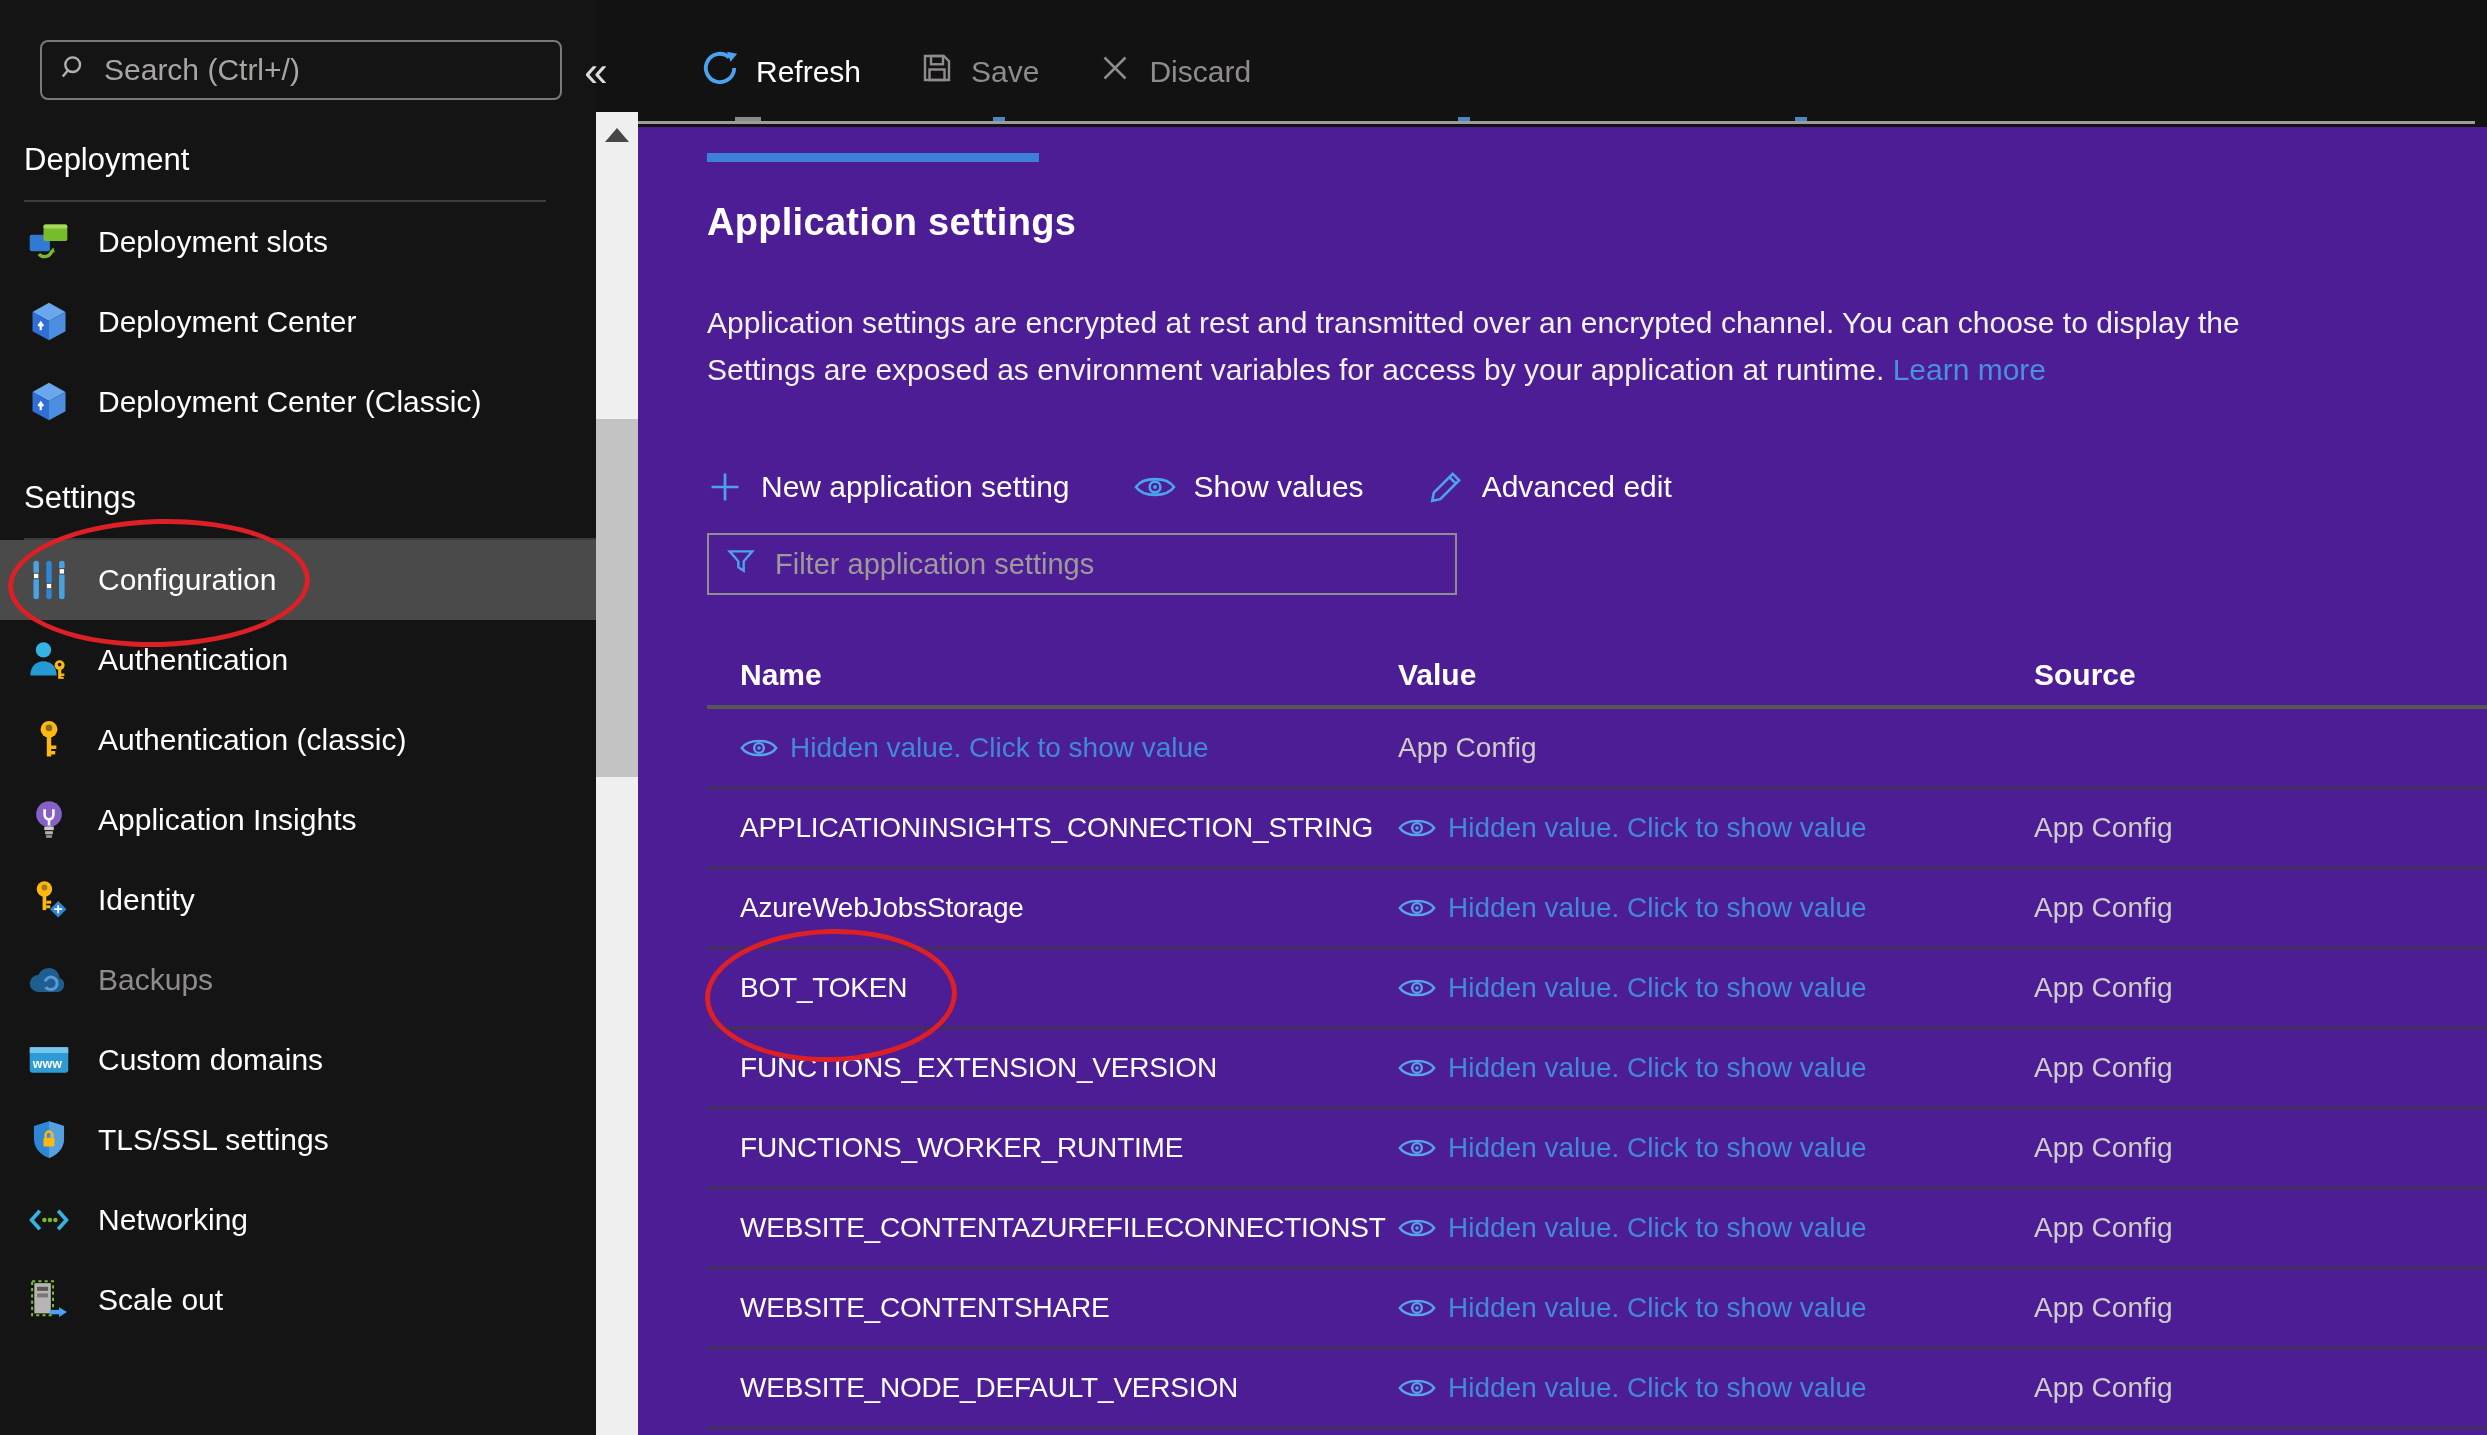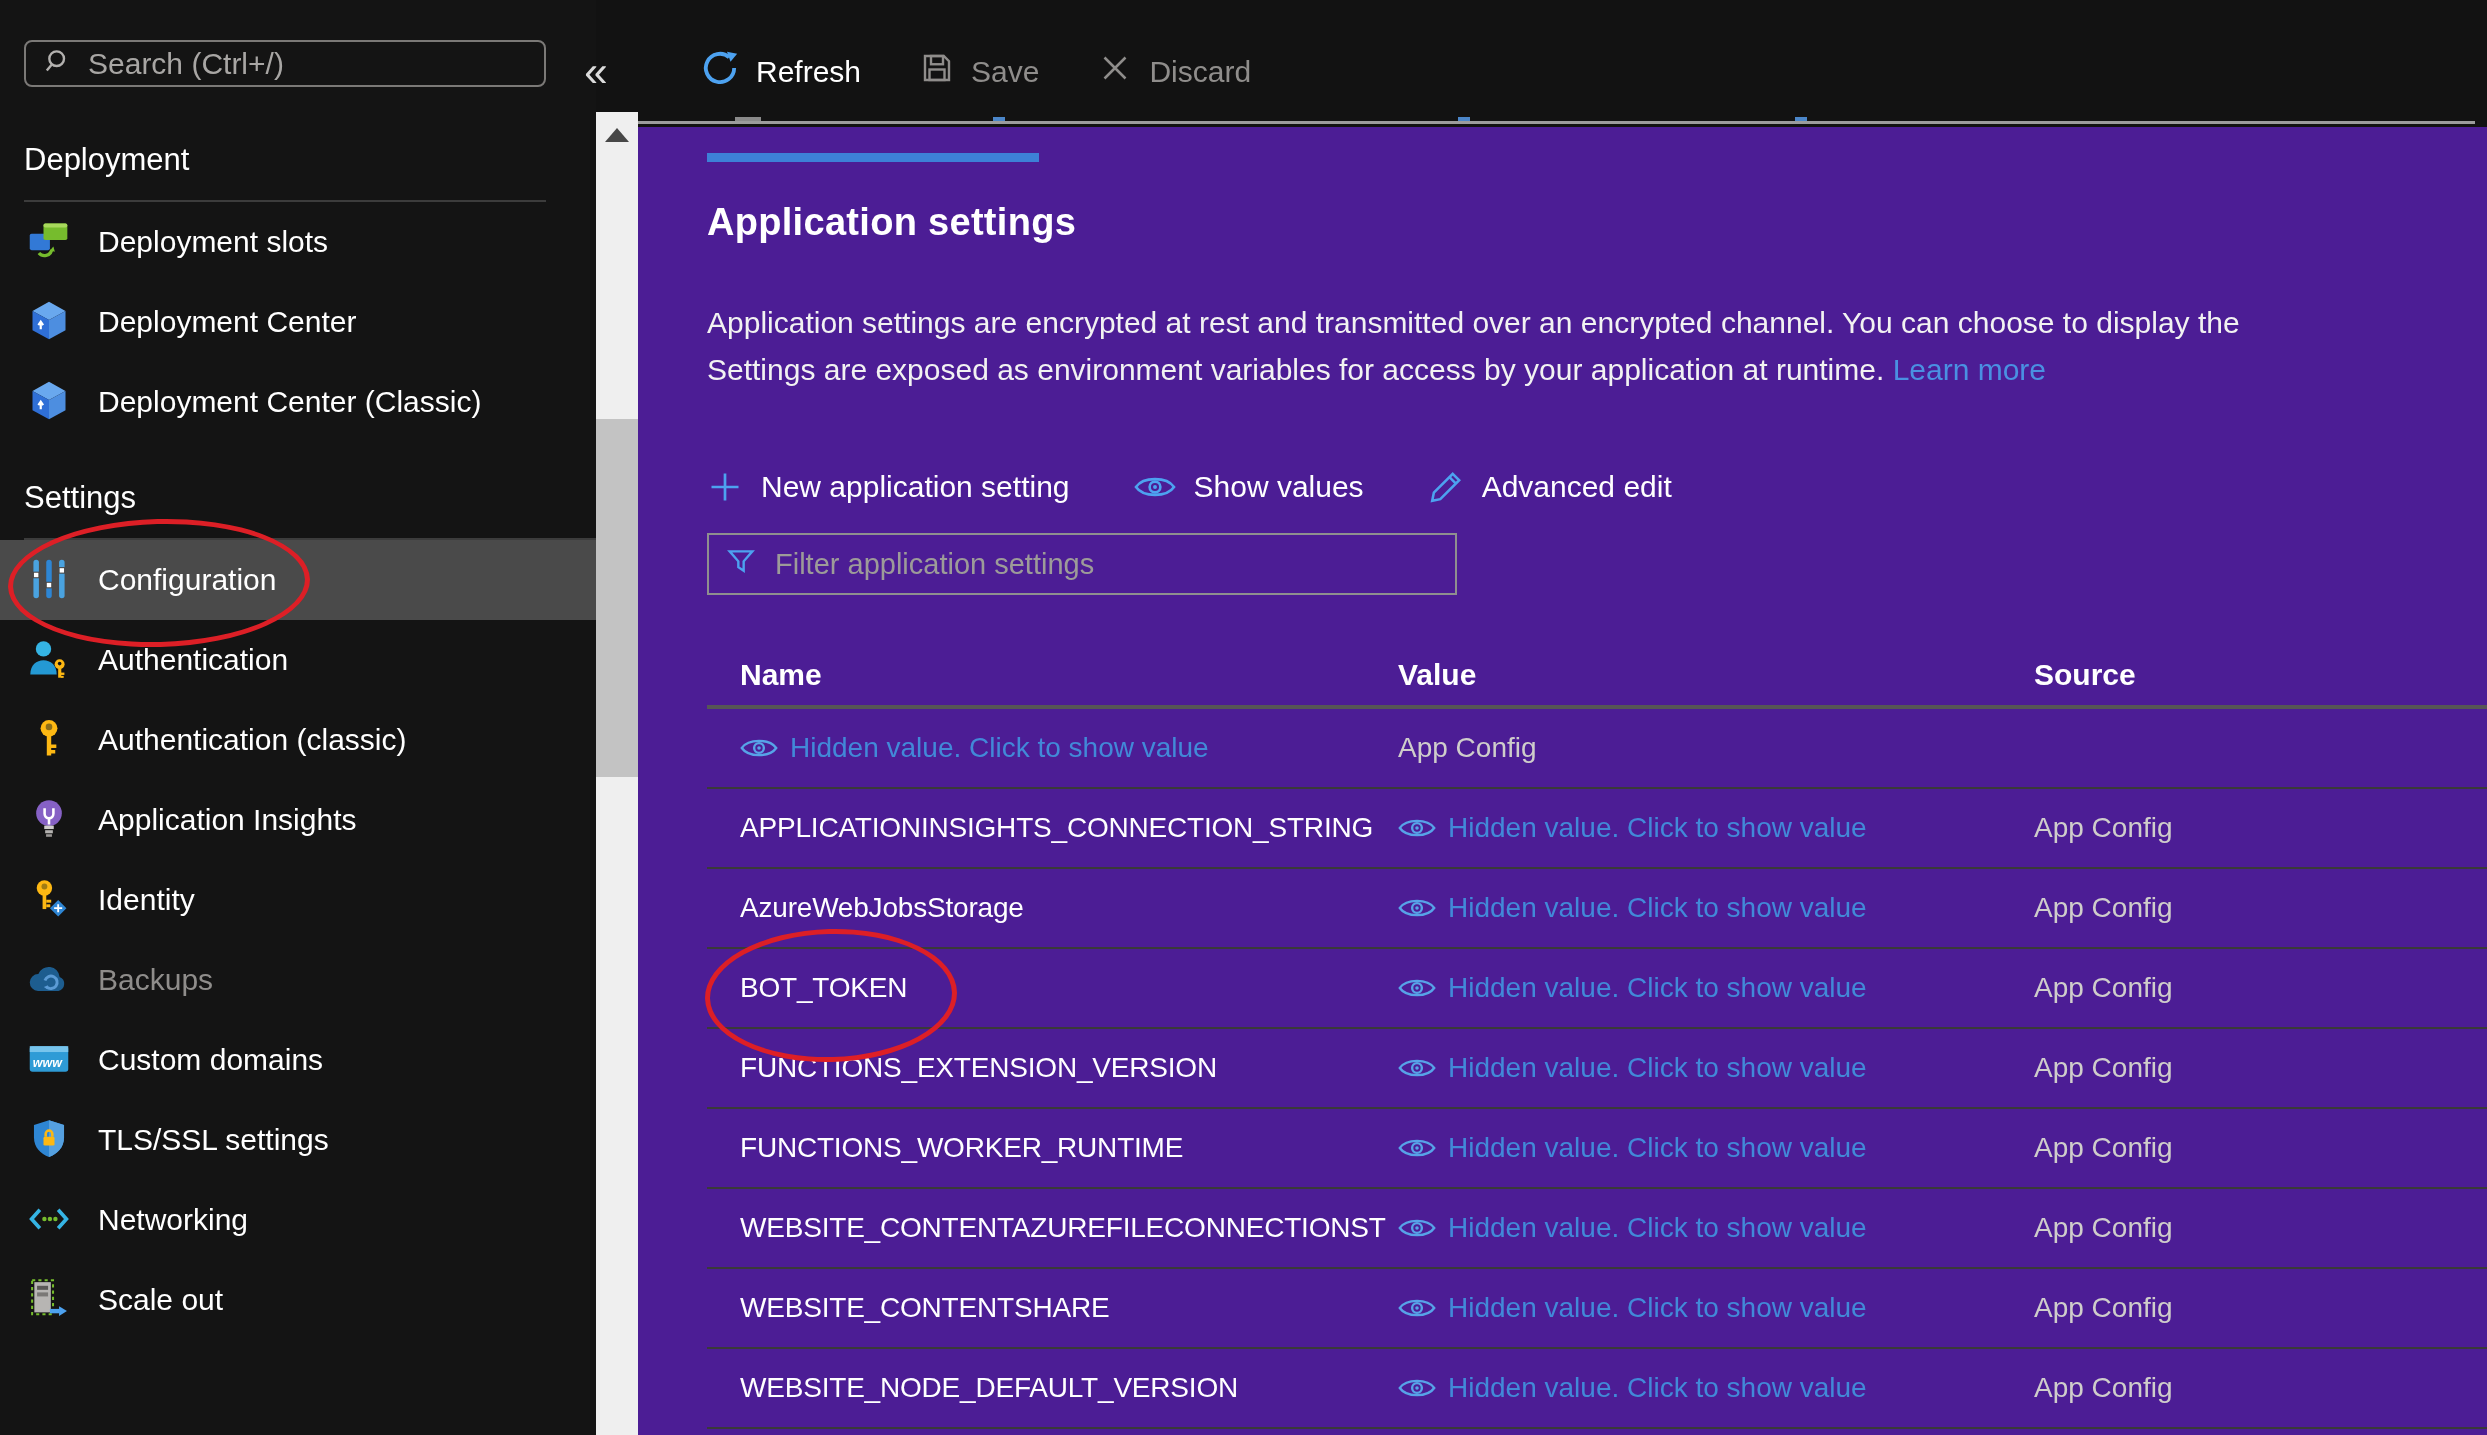--- a/index.html
+++ b/index.html
@@ -8,21 +8,21 @@
     position: relative;
     background: #121212;
     overflow: hidden;
     font-family: "Liberation Sans", "DejaVu Sans", sans-serif;
     color: #ffffff;
   }
 
   
   .sidebar { position:absolute; left:0; top:0; width:596px; height:100%; background:#141414; }
   .search-wrap {
-    position:absolute; left:24px; top:40px; width:522px; height:47px;
+    position:absolute; left:40px; top:40px; width:522px; height:60px;
     border:2px solid #7b7977; border-radius:8px;
     display:flex; align-items:center; gap:14px; padding:0 16px;
   }
   .search-wrap svg { flex:0 0 auto; }
   .search-wrap input {
     background:transparent; border:none; outline:none; width:100%;
     font-family:inherit; font-size:30px; color:#d6d4d2;
   }
   .search-wrap input::placeholder { color:#a8a6a4; }
   .collapse-btn {
@@ -35,21 +35,21 @@
     margin:18px 0 0 24px; font-size:31px; font-weight:normal; line-height:48px; color:#ffffff;
   }
   .nav-section + .nav-section .nav-heading { margin-top:32px; }
   .nav-divider { height:2px; background:#3c3c3c; margin:16px 50px 0 24px; }
   .nav-section:nth-child(2) .nav-divider { margin-right:0; margin-left:24px; }
   .nav-item {
     height:80px; display:flex; align-items:center; gap:26px;
     padding-left:26px; cursor:pointer;
   }
   .nav-item.selected { background:#4a4a4a; }
-  .nav-icon { width:46px; height:46px; display:flex; justify-content:center; flex:0 0 auto;font-style:italic; }
+  .nav-icon { width:46px; height:46px; display:flex; align-items:center; justify-content:center; flex:0 0 auto; }
   .nav-icon svg { width:44px; height:44px; }
   .nav-label { font-size:30px; color:#ffffff; white-space:nowrap; }
   .nav-item.disabled .nav-label { color:#8f8d8b; }
 
   
   .vscroll { position:absolute; left:596px; top:112px; bottom:0; width:42px; background:#efefef; }
   .sb-up { height:46px; display:flex; align-items:center; justify-content:center; cursor:pointer; }
   .sb-up .tri { width:0; height:0; border-left:12px solid transparent; border-right:12px solid transparent; border-bottom:14px solid #474747; }
   .sb-thumb { position:absolute; left:0; right:0; top:307px; height:358px; background:#c3c3c3; cursor:grab; }
 

